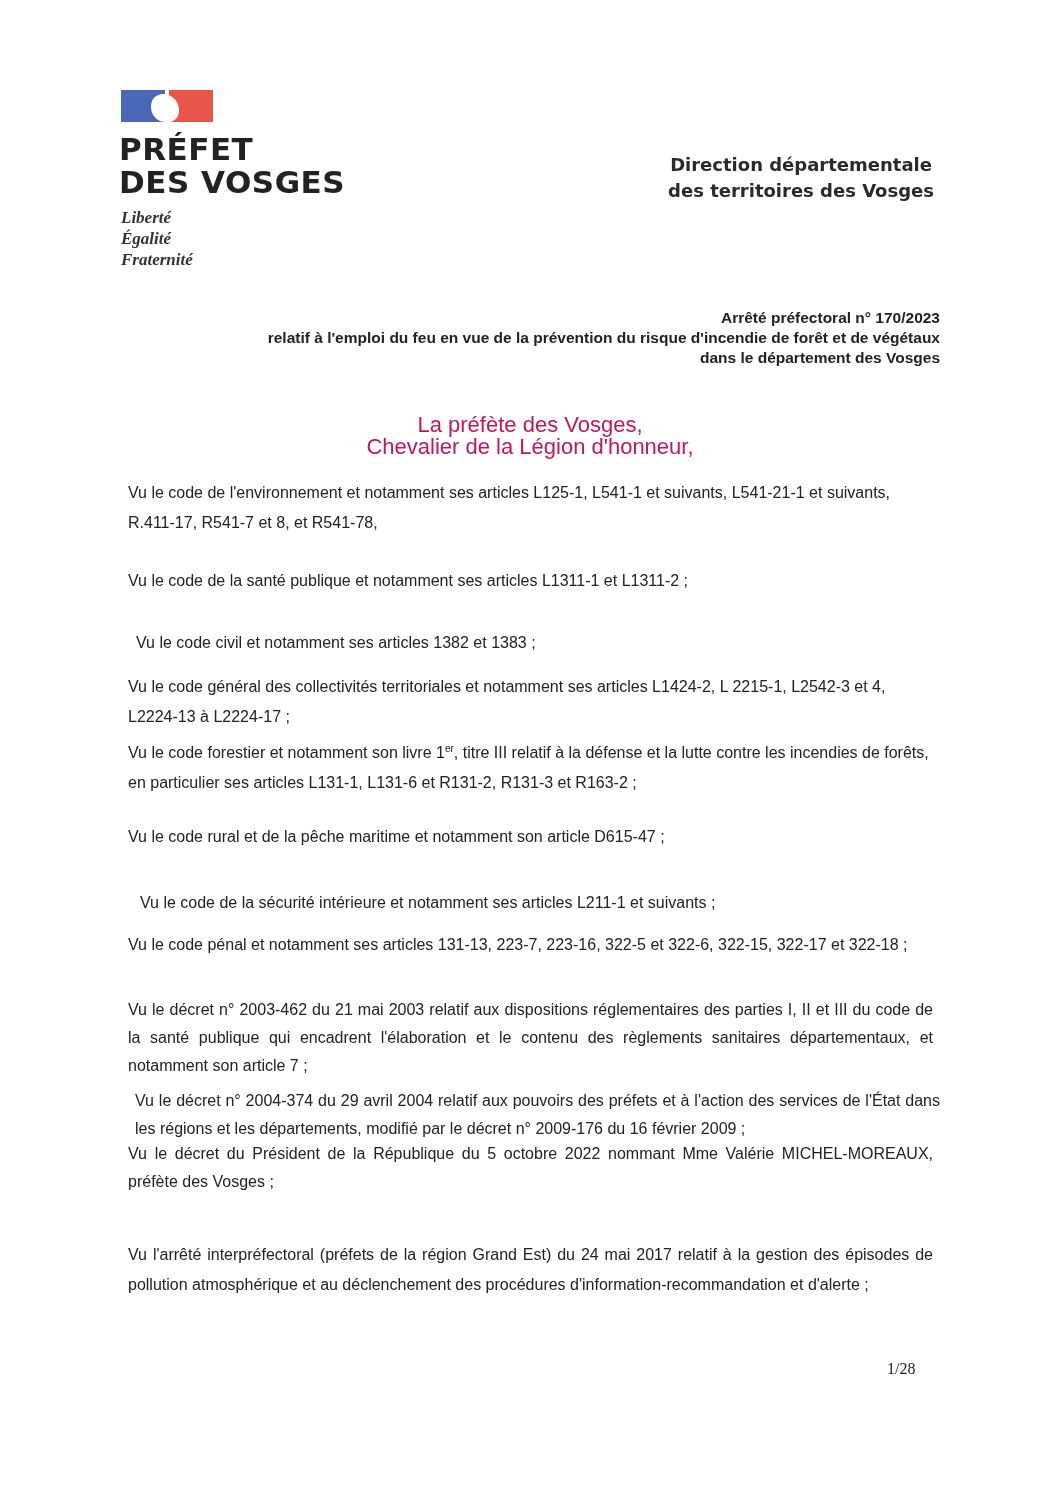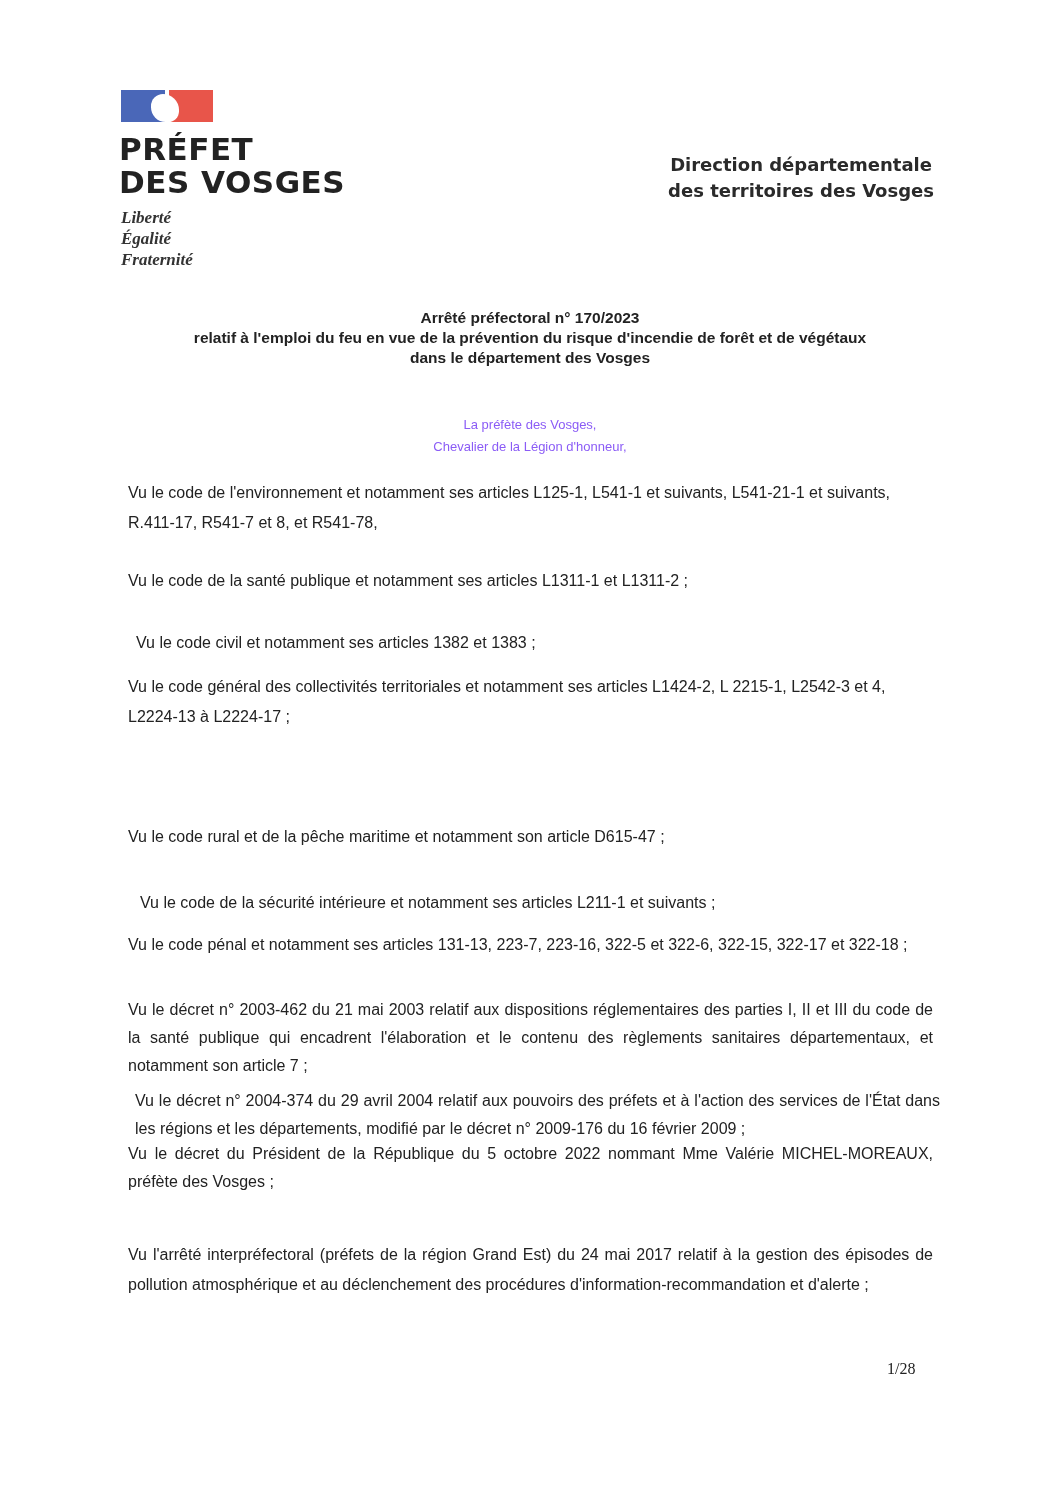--- a/index.html
+++ b/index.html
@@ -9,23 +9,23 @@
   
   .logo-flag { position: absolute; left: 121px; top: 90px; width: 92px; height: 32px; }
   .flag-blue { position: absolute; left: 0; top: 0; width: 44px; height: 32px; background: #4a67b8; }
   .flag-red { position: absolute; left: 48px; top: 0; width: 44px; height: 32px; background: #e8554a; }
   .flag-face { position: absolute; left: 30px; top: 4px; width: 28px; height: 28px; background: #fff; border-radius: 45% 60% 40% 55%; }
   .prefet-title { position: absolute; left: 119px; top: 133px; font-family: "DejaVu Sans", sans-serif; font-weight: bold; font-size: 31px; line-height: 33px; letter-spacing: 0.5px; color: #222; }
   .devise { position: absolute; left: 121px; top: 207px; font-family: "Liberation Serif", serif; font-style: italic; font-weight: bold; font-size: 17px; line-height: 21px; color: #333; }
 
   .direction { position: absolute; right: 124px; top: 152px; text-align: center; font-family: "DejaVu Sans", sans-serif; font-size: 18px; line-height: 26px; font-weight: 600; color: #2a2a2a; }
 
-  .title-block { position: absolute; left: 120px; top: 308px; width: 820px; text-align: center; font-family: "Liberation Sans", sans-serif; font-weight: bold; font-size: 15.5px; line-height: 20px; color: #222; }
+  .title-block { position: absolute; left: 120px; top: 308px; width: 820px; text-align: right; font-family: "Liberation Sans", sans-serif; font-weight: bold; font-size: 15.5px; line-height: 20px; color: #222; }
 
-  .authority { position: absolute; left: 120px; top: 414px; width: 820px; text-align: center; font-family: "Liberation Sans", sans-serif; font-size: 13px; line-height: 22px; color: #8b5cf6; }
+  .authority { position: absolute; left: 120px; top: 414px; width: 820px; text-align: center; font-family: "Liberation Sans", sans-serif; font-size: 22px; line-height: 22px; color: #be185d; }
 
   .vu { position: absolute; left: 128px; width: 805px; font-family: "Liberation Sans", sans-serif; font-size: 16px; line-height: 30px; color: #222; }
   .vu.tight { line-height: 28px; }
   .vu.justify { text-align: justify; text-align-last: left; }
   sup { font-size: 10px; line-height: 0; }
 
   .page-num { position: absolute; left: 887px; top: 1360px; font-family: "Liberation Serif", serif; font-size: 16px; color: #222; }
 </style>
 </head>
 <body>
@@ -62,20 +62,21 @@
 
   <div class="authority">
     <div>La préfète des Vosges,</div>
     <div>Chevalier de la Légion d'honneur,</div>
   </div>
 
   <p class="vu" style="top:478px;margin:0;">Vu le code de l'environnement et notamment ses articles L125-1, L541-1 et suivants, L541-21-1 et suivants, R.411-17, R541-7 et 8, et R541-78,</p>
   <p class="vu" style="top:566px;margin:0;">Vu le code de la santé publique et notamment ses articles L1311-1 et L1311-2 ;</p>
   <p class="vu" style="top:620px;margin:8px;">Vu le code civil et notamment ses articles 1382 et 1383 ;</p>
   <p class="vu" style="top:672px;margin:0;">Vu le code général des collectivités territoriales et notamment ses articles L1424-2, L 2215-1, L2542-3 et 4, L2224-13 à L2224-17 ;</p>
+  <p class="vu" style="top:738px;margin:0;"><span>Vu le code forestier et notamment son livre 1</span><sup>er</sup><span>, titre III relatif à la défense et la lutte contre les incendies de forêts, en particulier ses articles L131-1, L131-6 et R131-2, R131-3 et R163-2 ;</span></p>
   <p class="vu" style="top:822px;margin:0;">Vu le code rural et de la pêche maritime et notamment son article D615-47 ;</p>
   <p class="vu" style="top:876px;margin:12px;">Vu le code de la sécurité intérieure et notamment ses articles L211-1 et suivants ;</p>
   <p class="vu" style="top:930px;margin:0;">Vu le code pénal et notamment ses articles 131-13, 223-7, 223-16, 322-5 et 322-6, 322-15, 322-17 et 322-18 ;</p>
   <p class="vu tight justify" style="top:996px;margin:0;">Vu le décret n° 2003-462 du 21 mai 2003 relatif aux dispositions réglementaires des parties I, II et III du code de la santé publique qui encadrent l'élaboration et le contenu des règlements sanitaires départementaux, et notamment son article 7 ;</p>
   <p class="vu tight justify" style="top:1080px;margin:7px;">Vu le décret n° 2004-374 du 29 avril 2004 relatif aux pouvoirs des préfets et à l'action des services de l'État dans les régions et les départements, modifié par le décret n° 2009-176 du 16 février 2009 ;</p>
   <p class="vu tight justify" style="top:1140px;margin:0;">Vu le décret du Président de la République du 5 octobre 2022 nommant Mme Valérie MICHEL-MOREAUX, préfète des Vosges ;</p>
   <p class="vu justify" style="top:1240px;margin:0;">Vu l'arrêté interpréfectoral (préfets de la région Grand Est) du 24 mai 2017 relatif à la gestion des épisodes de pollution atmosphérique et au déclenchement des procédures d'information-recommandation et d'alerte ;</p>
 
   <div class="page-num">1/28</div>
 </div>

